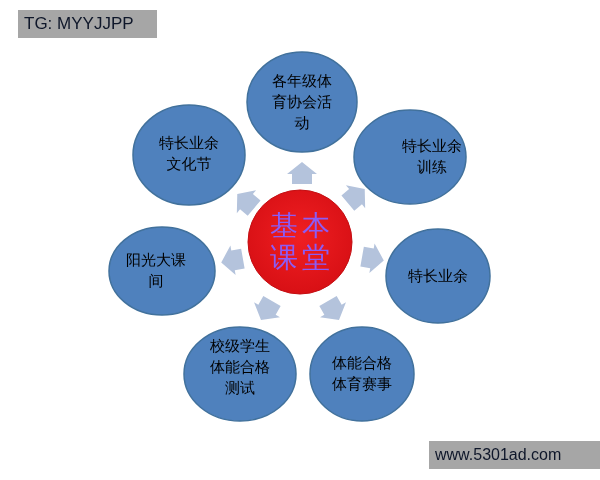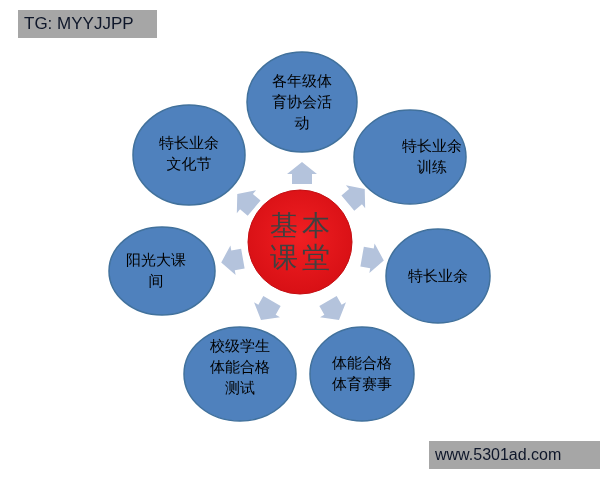--- a/index.html
+++ b/index.html
@@ -2,21 +2,21 @@
 <html><head>
   <meta charset="utf-8">
   <style>
     html, body { margin: 0; padding: 0; }
     body { width: 600px; height: 480px; background: #ffffff; position: relative; overflow: hidden; font-family: "DejaVu Sans", sans-serif; }
     .tag { position: absolute; background: #a6a6a6; color: #0f172a; font-family: "Liberation Sans", sans-serif; font-size: 17px; line-height: 28px; padding: 0 6px; margin-left: 8px; }
     #tag-top { left: 10px; top: 10px; width: 127px; height: 28px; }
     #tag-bottom { left: 421px; top: 441px; width: 166px; height: 28px; font-size: 16px; }
     svg.diagram { position: absolute; left: 0; top: 0; }
     .node-label { position: absolute; color: #000000; font-family: "DejaVu Sans", sans-serif; font-size: 15px; line-height: 21px; text-align: center; display: flex; align-items: center; justify-content: center; white-space: pre-line; }
-    .center-label { position: absolute; color: #404040; font-family: "DejaVu Serif", serif; font-size: 28px; line-height: 32px; text-align: center; letter-spacing: 4px; display: flex; align-items: center; justify-content: center; white-space: pre-line; }
+    .center-label { position: absolute; color: #8b5cf6; font-family: "DejaVu Serif", serif; font-size: 28px; line-height: 32px; text-align: center; letter-spacing: 4px; display: flex; align-items: center; justify-content: center; white-space: pre-line; }
   </style>
 </head>
 <body>
 
 <svg class="diagram" width="600" height="480" viewBox="0 0 600 480">
   <defs>
     <radialGradient id="redGrad" cx="50%" cy="45%" r="55%">
       <stop offset="0%" stop-color="#f01f22"></stop>
       <stop offset="100%" stop-color="#d81015"></stop>
     </radialGradient>

